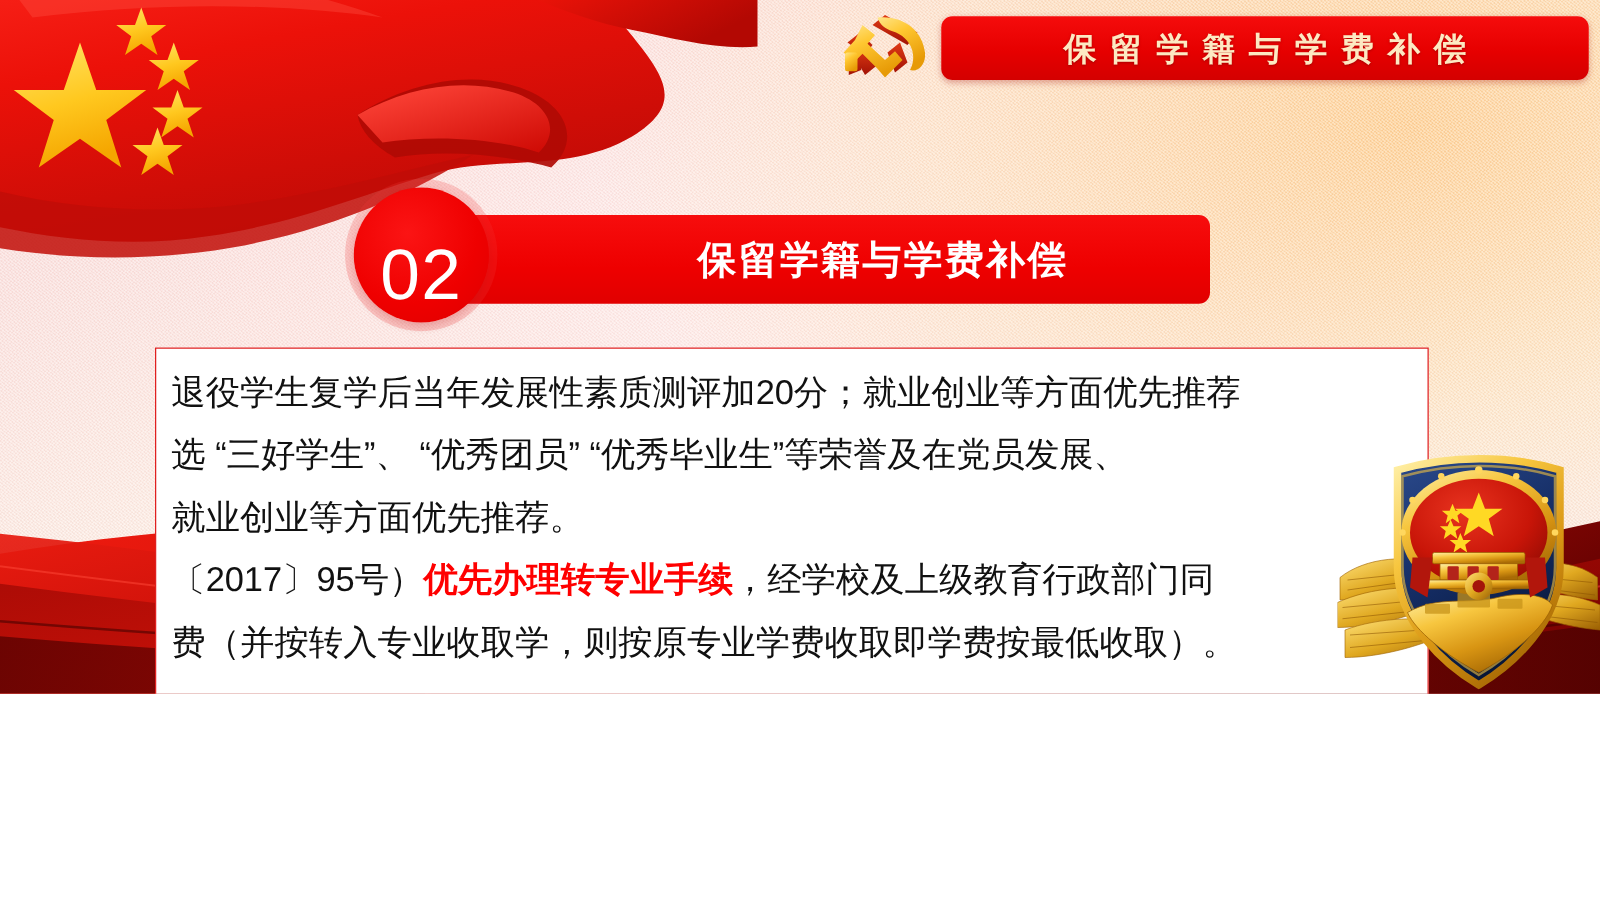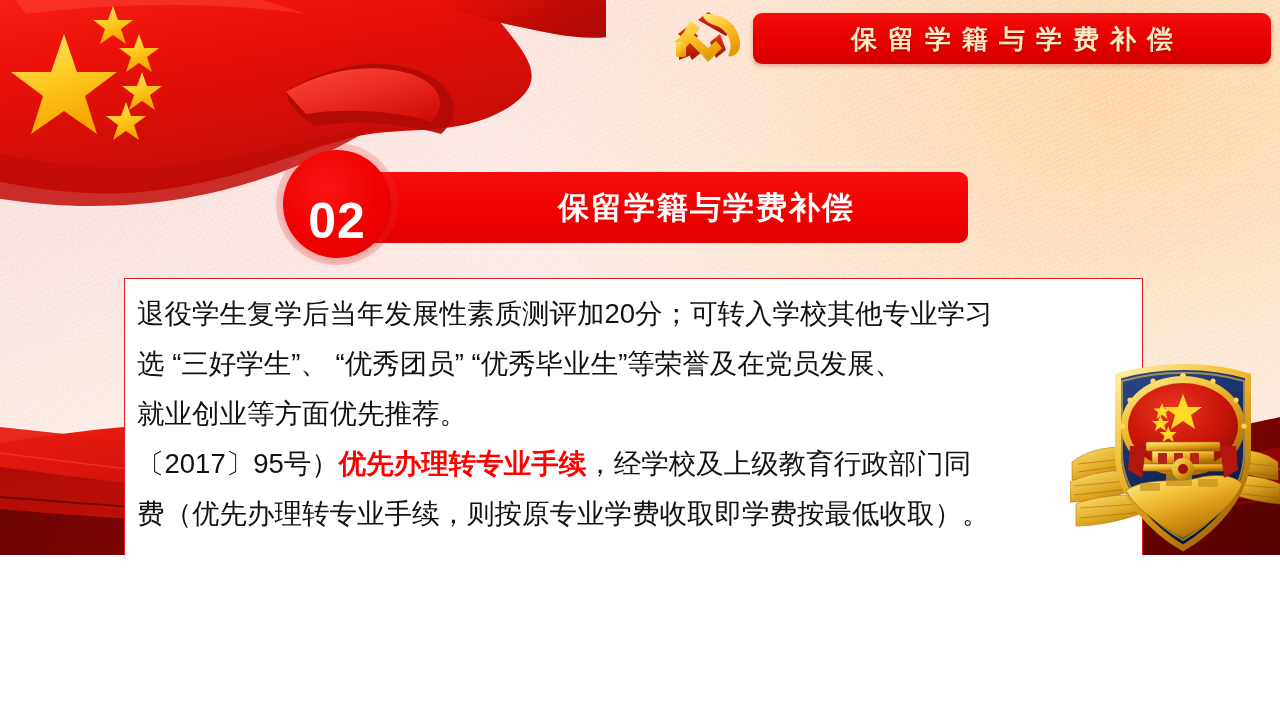--- a/index.html
+++ b/index.html
@@ -57,21 +57,21 @@
     line-height:1;white-space:nowrap;padding-left:96px;
   }
   .title-circle{
     position:absolute;left:283px;top:150px;width:108px;height:108px;z-index:5;
     border-radius:50%;
     background:radial-gradient(circle at 40% 34%, #fb1414 0%, #ef0000 58%, #dd0000 100%);
     box-shadow:0 0 0 7px rgba(240,60,60,0.22), 0 3px 8px rgba(150,0,0,.22);
     display:flex;align-items:center;justify-content:center;
   }
   .title-circle .num{
-    color:#ffffff;font-size:50px;font-weight:bold;line-height:1;letter-spacing:1px;margin-top:33px;
+    color:#ffffff;font-size:57px;font-weight:normal;line-height:1;letter-spacing:1px;margin-top:33px;
   }
 
   
   .content-box{
     position:absolute;left:124px;top:278px;width:1019px;height:362px;z-index:5;
     background:#ffffff;border:1.5px solid #e02020;box-sizing:border-box;
     padding:10px 12px 8px 12px;
   }
   .para{
     margin:0;color:#111111;font-size:27.5px;line-height:50px;
@@ -186,25 +186,25 @@
   <div class="title-bar">
     <span class="txt">保留学籍与学费补偿</span>
   </div>
   <div class="title-circle">
     <span class="num">02</span>
   </div>
 
   <div class="left-red-block"></div>
 
   <div class="content-box">
-    <p class="para">退役学生复学后当年发展性素质测评加20分；可转入学校其他专业学习</p>
+    <p class="para">退役学生复学后当年发展性素质测评加20分；就业创业等方面优先推荐</p>
     <p class="para">选 “三好学生”、 “优秀团员” “优秀毕业生”等荣誉及在党员发展、</p>
     <p class="para">就业创业等方面优先推荐。</p>
     <p class="para"><span>〔2017〕95号）</span><span class="hl">优先办理转专业手续</span><span>，经学校及上级教育行政部门同</span></p>
-    <p class="para">费（优先办理转专业手续，则按原专业学费收取即学费按最低收取）。</p>
+    <p class="para">费（并按转入专业收取学，则按原专业学费收取即学费按最低收取）。</p>
   </div>
 
   <div class="ribbon">
     <svg viewBox="0 0 1280 150" preserveAspectRatio="none" xmlns="http://www.w3.org/2000/svg">
       <defs>
         <linearGradient id="rb1" x1="0" y1="0" x2="1" y2="0.4">
           <stop offset="0%" stop-color="#e81b10"></stop>
           <stop offset="45%" stop-color="#c00d06"></stop>
           <stop offset="100%" stop-color="#8f0603"></stop>
         </linearGradient>

